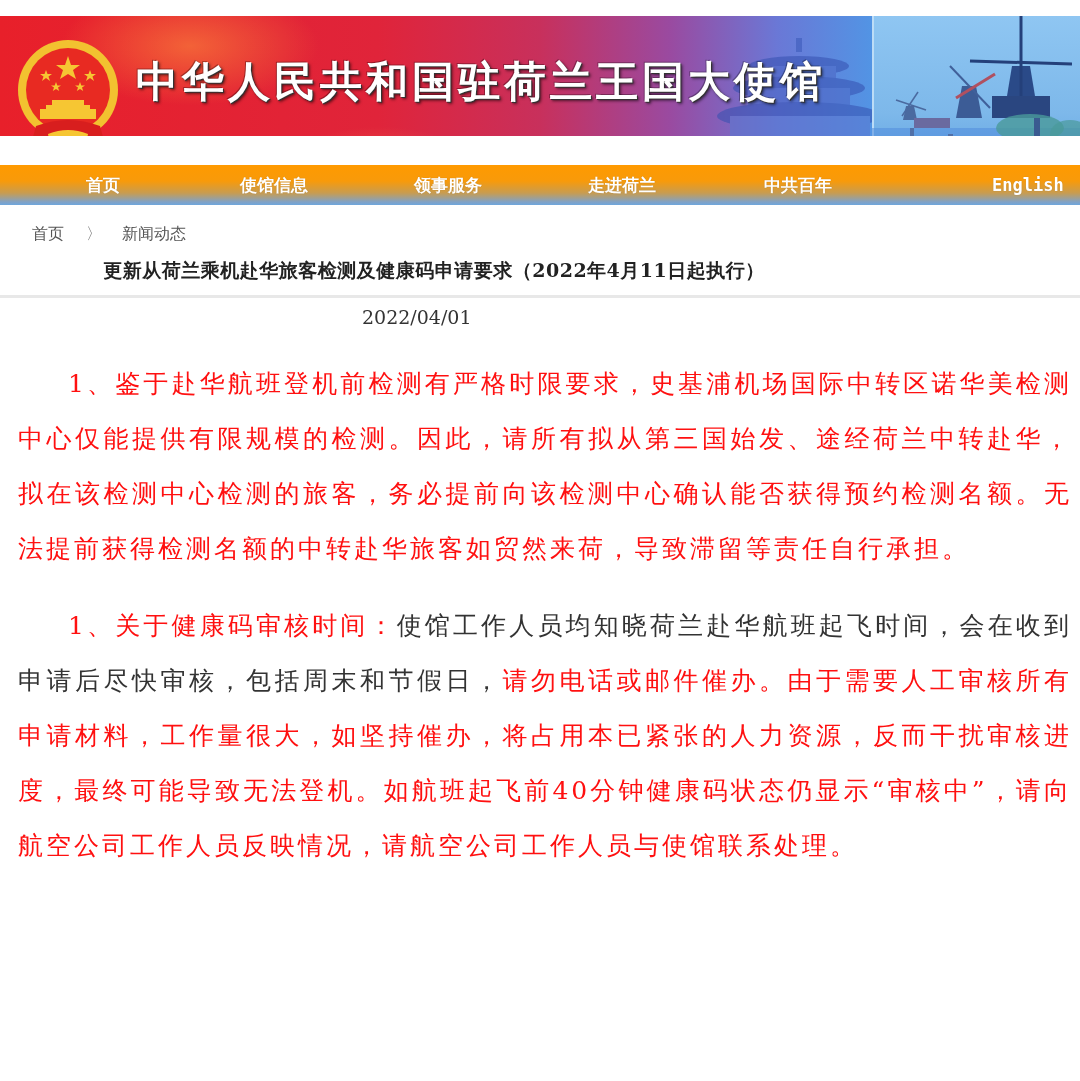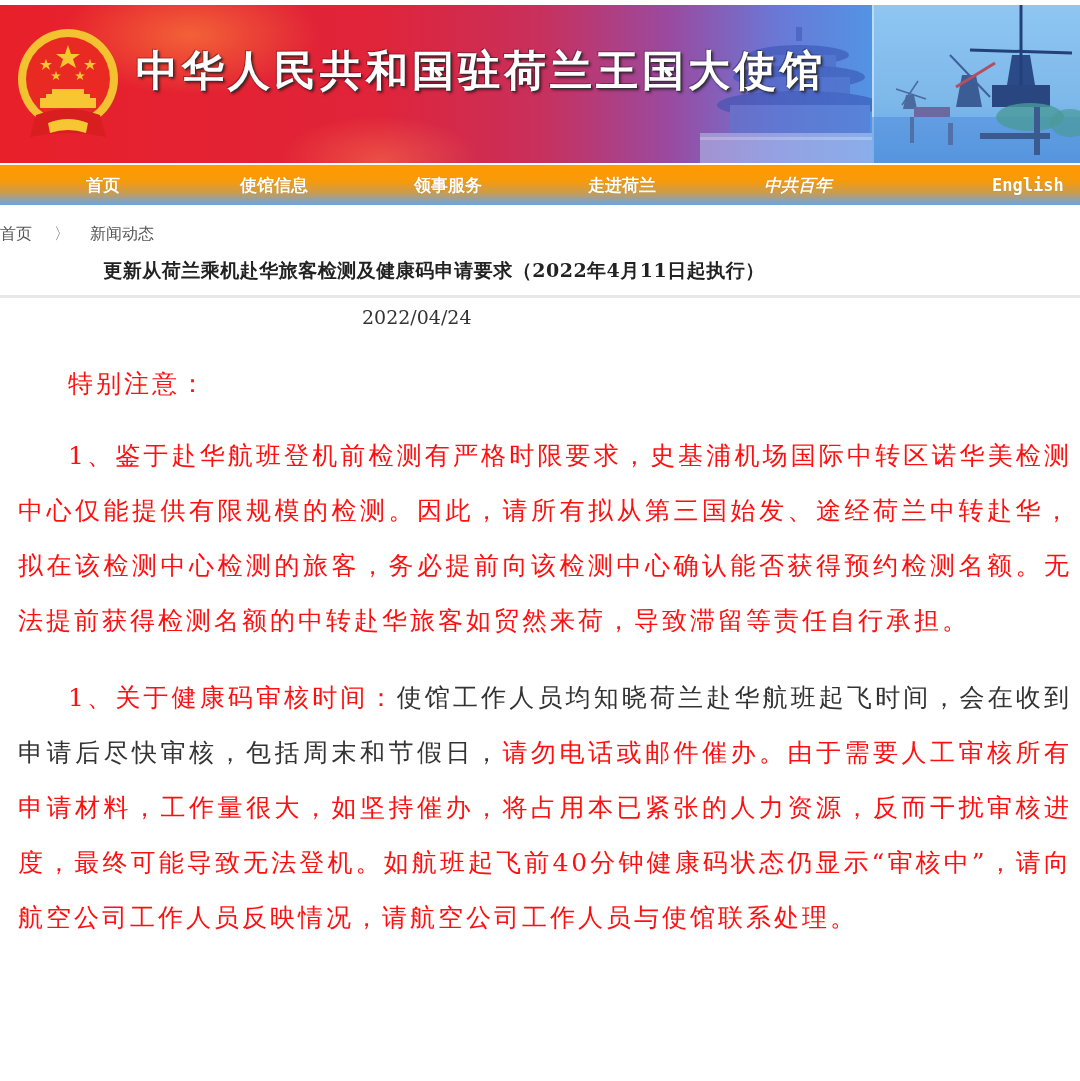--- a/index.html
+++ b/index.html
@@ -1,21 +1,21 @@
 <!DOCTYPE html>
 <html><head>
 <meta charset="utf-8">
 <style>
   * { box-sizing: border-box; margin: 0; padding: 0; }
   html, body { width: 1080px; height: 1081px; overflow: hidden; background: #ffffff; }
   body { font-family: "DejaVu Serif", "Liberation Serif", serif; color: #333333; position: relative; }
 
   
   .banner {
-    position: absolute; left: 0; top: 5px; width: 1080px; height: 184px; overflow: hidden;
+    position: absolute; left: 0; top: 16px; width: 1080px; height: 120px; overflow: hidden;
     background: linear-gradient(90deg, #e8202a 0%, #e0243a 35%, #c8305c 50%, #9a4aa0 62%, #6a78d6 72%, #4f98e6 82%, #6fb2ee 100%);
   }
   .banner .glow1 { position:absolute; left:60px; top:-30px; width:260px; height:120px; border-radius:50%;
     background: radial-gradient(ellipse, rgba(255,150,60,0.55), rgba(255,150,60,0) 70%); }
   .banner .glow2 { position:absolute; left:280px; top:110px; width:200px; height:90px; border-radius:50%;
     background: radial-gradient(ellipse, rgba(255,160,90,0.35), rgba(255,160,90,0) 70%); }
   .banner .photo-right { position:absolute; left:872px; top:0; width:208px; height:163px;
     background: linear-gradient(180deg, #8fc6f2 0%, #7db8ea 60%, #5b9ee0 100%); border-left: 2px solid #bcdcf6; }
   .banner .water { position:absolute; left:872px; top:112px; width:208px; height:51px; background: rgba(80,140,220,0.55); }
   .banner .temple { position:absolute; left:700px; top:20px; width:200px; height:143px; opacity:0.55; }
@@ -43,21 +43,21 @@
   }
   .nav-item {
     position:absolute; top:0; height:40px; line-height:40px; font-size:17px; font-weight: bold;
     color:#ffffff; white-space: nowrap; cursor: pointer;
     text-shadow: 0 0 1px rgba(0,0,0,0.25);
     font-family: "DejaVu Serif", "Liberation Serif", serif;
   }
   .nav-item.en { font-family: "DejaVu Sans Mono", "Liberation Mono", monospace; font-size: 17px; }
 
   
-  .breadcrumb { position:absolute; left:0; top:224px; height:24px; font-size:16px; color:#555555; white-space:nowrap; }
+  .breadcrumb { position:absolute; left:0; top:224px; height:24px; font-size:16px; color:#555555; white-space:nowrap;padding-left:32px; }
   .breadcrumb span { display:inline-block; }
   .breadcrumb .sep { margin: 0 20px 0 22px; color:#777; }
 
   
   .article-title {
     position:absolute; left:0; top:258px; width:868px; text-align:center;
     font-size:19px; font-weight:bold; color:#222222; white-space:nowrap; letter-spacing: 0.5px;
   }
   .divider { position:absolute; left:0; top:295px; width:1080px; height:3px; background:#e8e8e8; }
   .article-date { position:absolute; left:362px; top:306px; font-size:19px; color:#333; white-space:nowrap; }
@@ -135,32 +135,31 @@
   </svg>
 
   <div class="banner-title-cn">中华人民共和国驻荷兰王国大使馆</div>
 </div>
 
 <nav class="nav">
   <a class="nav-item" style="left:86px;">首页</a>
   <a class="nav-item" style="left:240px;">使馆信息</a>
   <a class="nav-item" style="left:414px;">领事服务</a>
   <a class="nav-item" style="left:588px;">走进荷兰</a>
-  <a class="nav-item" style="left:764px;font-style:italic;">中共百年</a>
+  <a class="nav-item" style="left:764px;">中共百年</a>
   <a class="nav-item en" style="left:992px;">English</a>
 </nav>
 
 <div class="breadcrumb">
   <span>首页</span><span class="sep">〉</span><span>新闻动态</span>
 </div>
 
 <h1 class="article-title">更新从荷兰乘机赴华旅客检测及健康码申请要求（2022年4月11日起执行）</h1>
 <div class="divider"></div>
-<div class="article-date">2022/04/24</div>
+<div class="article-date">2022/04/01</div>
 
 <div class="content">
 
-  <p class="para p-notice red">特别注意：</p>
 
   <p class="para p-1 red">1、鉴于赴华航班登机前检测有严格时限要求，史基浦机场国际中转区诺华美检测中心仅能提供有限规模的检测。因此，请所有拟从第三国始发、途经荷兰中转赴华，拟在该检测中心检测的旅客，务必提前向该检测中心确认能否获得预约检测名额。无法提前获得检测名额的中转赴华旅客如贸然来荷，导致滞留等责任自行承担。</p>
 
   <p class="para p-2"><span class="red">1、关于健康码审核时间：</span><span class="black">使馆工作人员均知晓荷兰赴华航班起飞时间，会在收到申请后尽快审核，包括周末和节假日，</span><span class="red">请勿电话或邮件催办。由于需要人工审核所有申请材料，工作量很大，如坚持催办，将占用本已紧张的人力资源，反而干扰审核进度，最终可能导致无法登机。如航班起飞前40分钟健康码状态仍显示“审核中”，请向航空公司工作人员反映情况，请航空公司工作人员与使馆联系处理。</span></p>
 </div>
 
 </body></html>

